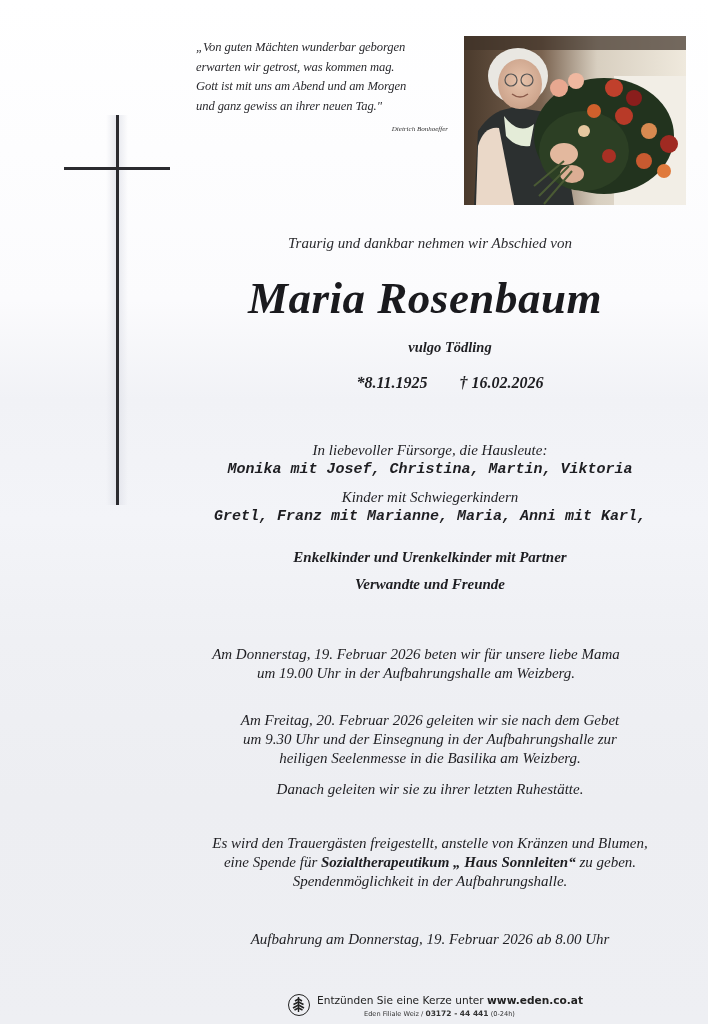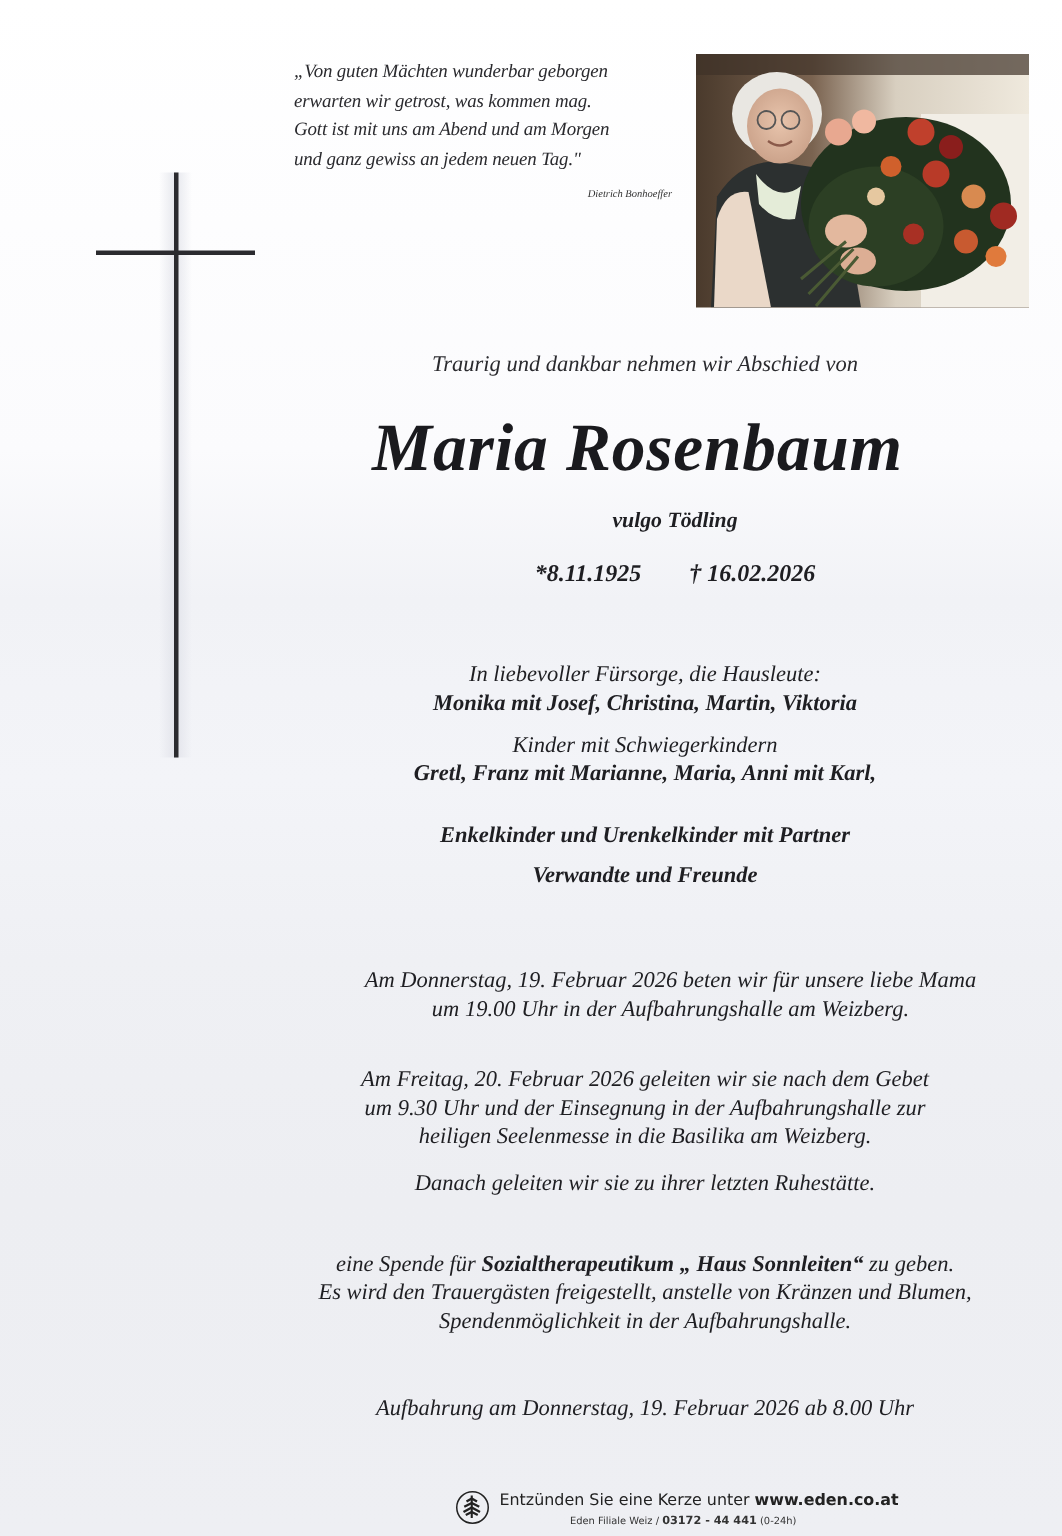--- a/index.html
+++ b/index.html
@@ -4,21 +4,21 @@
 <style>
   html, body { margin: 0; padding: 0; }
   body {
     width: 708px; height: 1024px; overflow: hidden; position: relative;
     background: linear-gradient(to bottom, #ffffff 0px, #fbfbfd 300px, #f1f2f6 400px, #f3f4f8 520px, #eff0f4 640px, #edeef2 800px, #eeeff3 1024px);
     font-family: "Liberation Serif", "DejaVu Serif", serif;
     color: #1e1e22;
   }
   .abs { position: absolute; }
   .center { text-align: center; }
-  .bold { font-weight: bold; }
+  .bold { font-weight: bold; font-family: Liberation Mono, monospace; }
 
   
   .quote { left: 196px; top: 38px; width: 256px; font-size: 12.6px; line-height: 19.6px; font-style: italic; text-align: left; color: #2a2a2e; letter-spacing: -0.1px; }
   .quote .l1 { display: block; }
   .quote-author { left: 330px; top: 125px; width: 118px; text-align: right; font-size: 7px; font-style: italic; color: #333; }
 
   
   .photo { left: 464px; top: 36px; width: 222px; height: 169px; overflow: hidden; background: #6b5a48; }
 
   
@@ -31,42 +31,42 @@
   .vulgo { left: 250px; top: 339px; width: 400px; font-size: 14.5px; font-weight: bold; font-style: italic; }
   .dates { left: 250px; top: 374px; width: 400px; font-size: 16px; font-weight: bold; font-style: italic; }
   .dates span { margin: 0 14px; }
 
   .block { left: 180px; width: 500px; font-size: 15px; line-height: 19px; font-style: italic; }
   .fam1 { top: 441px; }
   .fam2 { top: 488px; }
   .fam3 { top: 548px; font-weight: bold; }
   .fam4 { top: 575px; font-weight: bold; }
 
-  .ev1 { left: 187px; width: 520px; top: 645px; text-align: center; }
+  .ev1 { left: 156px; width: 520px; top: 645px; text-align: center; }
   .ev2 { left: 170px; width: 520px; top: 711px; }
   .ev3 { left: 170px; width: 520px; top: 780px; }
   .don { left: 160px; width: 540px; top: 834px; }
   .viewing { left: 170px; width: 520px; top: 930px; }
 
   
-  .footer { left: 300px; top: 993px; width: 300px; height: 30px; font-family: "DejaVu Sans", sans-serif; }
+  .footer { left: 284px; top: 993px; width: 300px; height: 30px; font-family: "DejaVu Sans", sans-serif; }
   .footer-logo { position: absolute; left: 4px; top: 1px; width: 22px; height: 22px; border: 1.6px solid #222; border-radius: 50%; box-sizing: border-box; }
   .footer-line1 { position: absolute; left: 33px; top: 1px; font-size: 10.6px; color: #222; white-space: nowrap; }
   .footer-line1 b { font-weight: bold; }
   .footer-line2 { position: absolute; left: 80px; top: 16px; font-size: 6.6px; color: #333; white-space: nowrap; }
   .footer-line2 b { font-size: 7.5px; }
 </style>
 </head>
 <body>
 
 <div class="abs quote">
   <span class="l1">„Von guten Mächten wunderbar geborgen</span>
   <span class="l1">erwarten wir getrost, was kommen mag.</span>
   <span class="l1">Gott ist mit uns am Abend und am Morgen</span>
-  <span class="l1">und ganz gewiss an jedem neuen Tag."</span>
+  <span class="l1">und ganz gewiss an ihrer neuen Tag."</span>
 </div>
 <div class="abs quote-author">Dietrich Bonhoeffer</div>
 
 <div class="abs photo">
   <svg width="222" height="169" viewBox="0 0 222 169" xmlns="http://www.w3.org/2000/svg">
     <defs>
       <linearGradient id="bg" x1="0" y1="0" x2="1" y2="0">
         <stop offset="0" stop-color="#4a3a2c"></stop>
         <stop offset="0.35" stop-color="#7a6350"></stop>
         <stop offset="0.6" stop-color="#d8cfc0"></stop>
@@ -143,22 +143,22 @@
   <div>um 19.00 Uhr in der Aufbahrungshalle am Weizberg.</div>
 </div>
 <div class="abs center block ev2">
   <div>Am Freitag, 20. Februar 2026 geleiten wir sie nach dem Gebet</div>
   <div>um 9.30 Uhr und der Einsegnung in der Aufbahrungshalle zur</div>
   <div>heiligen Seelenmesse in die Basilika am Weizberg.</div>
 </div>
 <div class="abs center block ev3">Danach geleiten wir sie zu ihrer letzten Ruhestätte.</div>
 
 <div class="abs center block don">
+  <div>Es wird den Trauergästen freigestellt, anstelle von Kränzen und Blumen,</div>
   <div><span>eine Spende für </span><b>Sozialtherapeutikum „ Haus Sonnleiten“</b><span> zu geben.</span></div>
-  <div>Es wird den Trauergästen freigestellt, anstelle von Kränzen und Blumen,</div>
   <div>Spendenmöglichkeit in der Aufbahrungshalle.</div>
 </div>
 
 <div class="abs center block viewing">Aufbahrung am Donnerstag, 19. Februar 2026 ab 8.00 Uhr</div>
 
 <div class="abs footer">
   <div class="footer-logo">
     <svg width="19" height="19" viewBox="0 0 19 19">
       <line x1="9.5" y1="2" x2="9.5" y2="17" stroke="#222" stroke-width="1.4"></line>
       <path d="M9.5 4 L6 6 M9.5 4 L13 6 M9.5 7 L4.5 9.5 M9.5 7 L14.5 9.5 M9.5 10 L4 13 M9.5 10 L15 13 M9.5 13 L5.5 15 M9.5 13 L13.5 15" stroke="#222" stroke-width="1.6" fill="none"></path>

